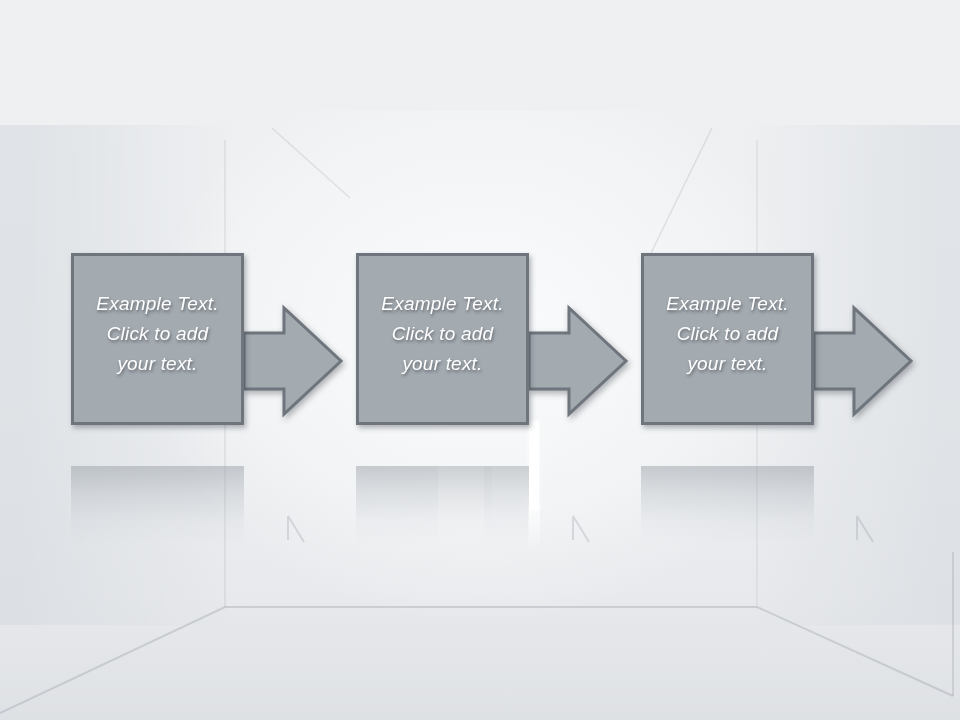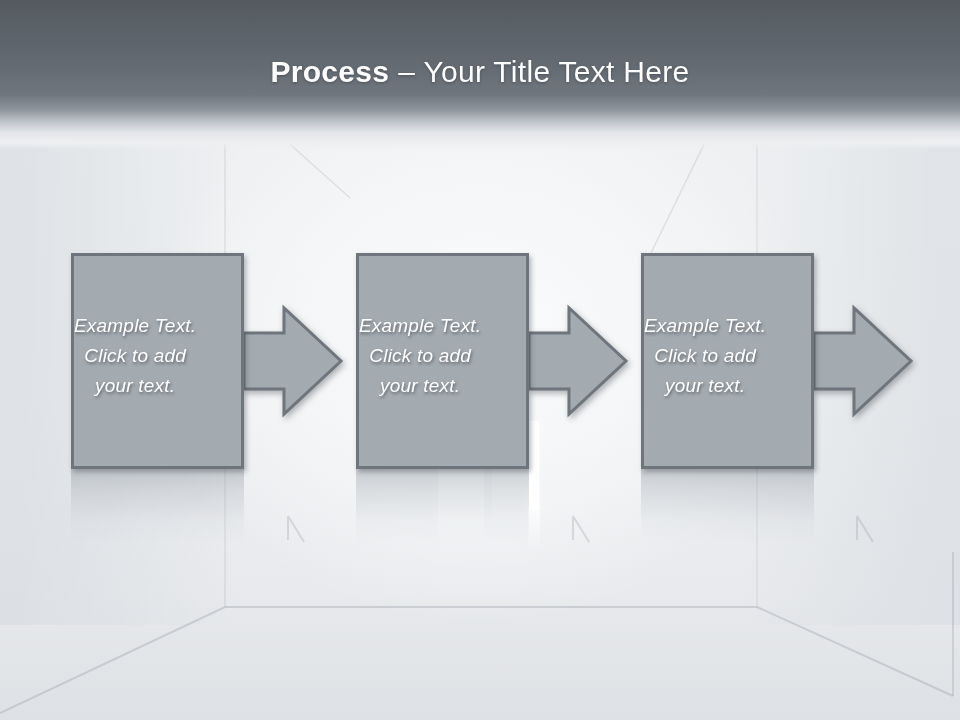--- a/index.html
+++ b/index.html
@@ -74,26 +74,26 @@
     background: linear-gradient(to bottom,
       rgba(143,151,158,0.45) 0%, rgba(158,165,172,0.26) 35%,
       rgba(185,191,197,0.10) 70%, rgba(200,205,210,0) 100%);
   }
   .box-reflection.r1 { left: 71px; }
   .box-reflection.r2 { left: 356px; }
   .box-reflection.r3 { left: 641px; }
 
   
   .step-box {
-    position: absolute; top: 253px; width: 173px; height: 216px; z-index: 3;
+    position: absolute; top: 253px; width: 173px; height: 172px; z-index: 3;
     box-sizing: border-box;
     background: #a3aab0;
     border: 3px solid #6e757c;
     box-shadow: 2px 3px 5px rgba(60,66,73,0.38);
-    display: flex; align-items: center; 
+    display: flex; align-items: center; justify-content: center;
   }
   .step-box.b1 { left: 71px; }
   .step-box.b2 { left: 356px; }
   .step-box.b3 { left: 641px; }
   .step-text {
     font-style: italic;
     font-size: 19px; line-height: 30px;
     color: #ffffff; text-align: center;
     text-shadow: 1px 2px 3px rgba(45,50,57,0.55);
     padding-bottom: 10px;
@@ -136,23 +136,20 @@
 
   <div class="glow-strip"></div>
   <div class="glow-strip-tail"></div>
   <div class="glow-pane p1"></div>
   <div class="glow-pane p2"></div>
 
   <div class="box-reflection r1"></div>
   <div class="box-reflection r2"></div>
   <div class="box-reflection r3"></div>
 
-  <div class="header">
-    <div class="title"><span class="emph">Process</span><span>– Your Title Text Here</span></div>
-  </div>
 
   <div class="step-box b1">
     <div class="step-text">
       <span>Example Text.</span>
       <span>Click to add</span>
       <span>your text.</span>
     </div>
   </div>
   <svg class="arrow a1" viewBox="0 0 104 116">
     <polygon points="3,31 43,31 43,6 100,59 43,112 43,87 3,87" fill="#a3aab0" stroke="#6e757c" stroke-width="3"></polygon>

